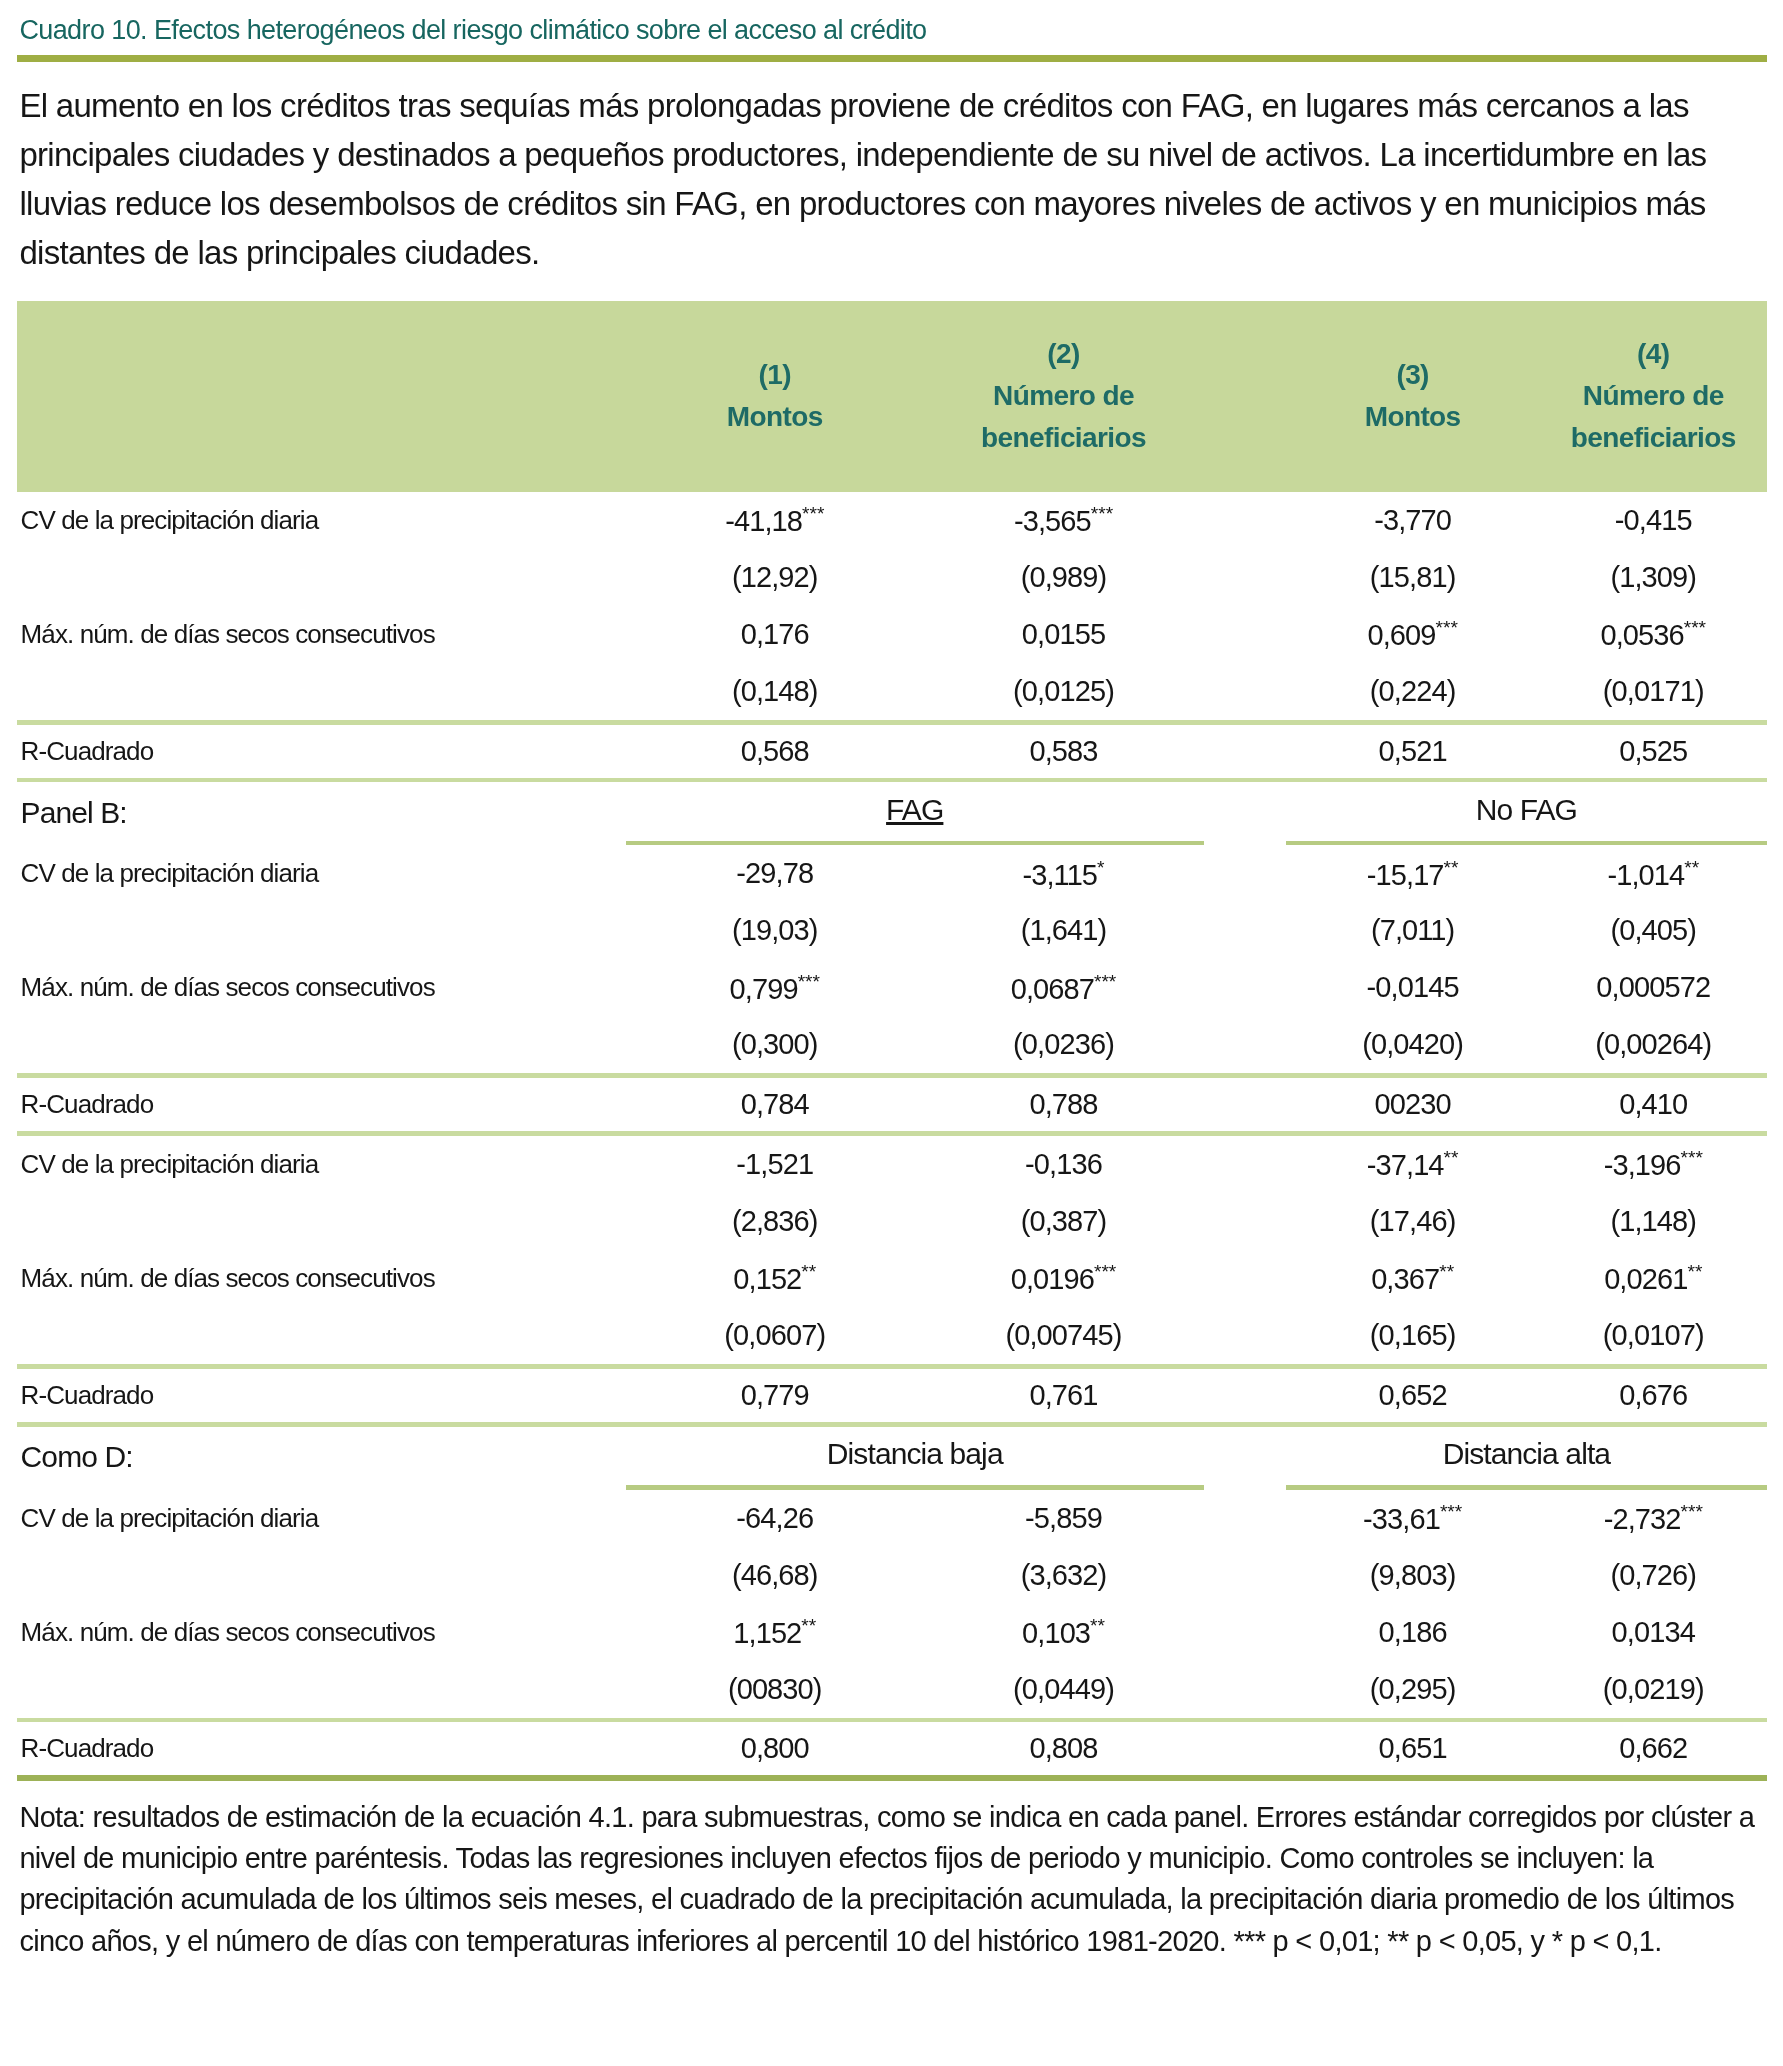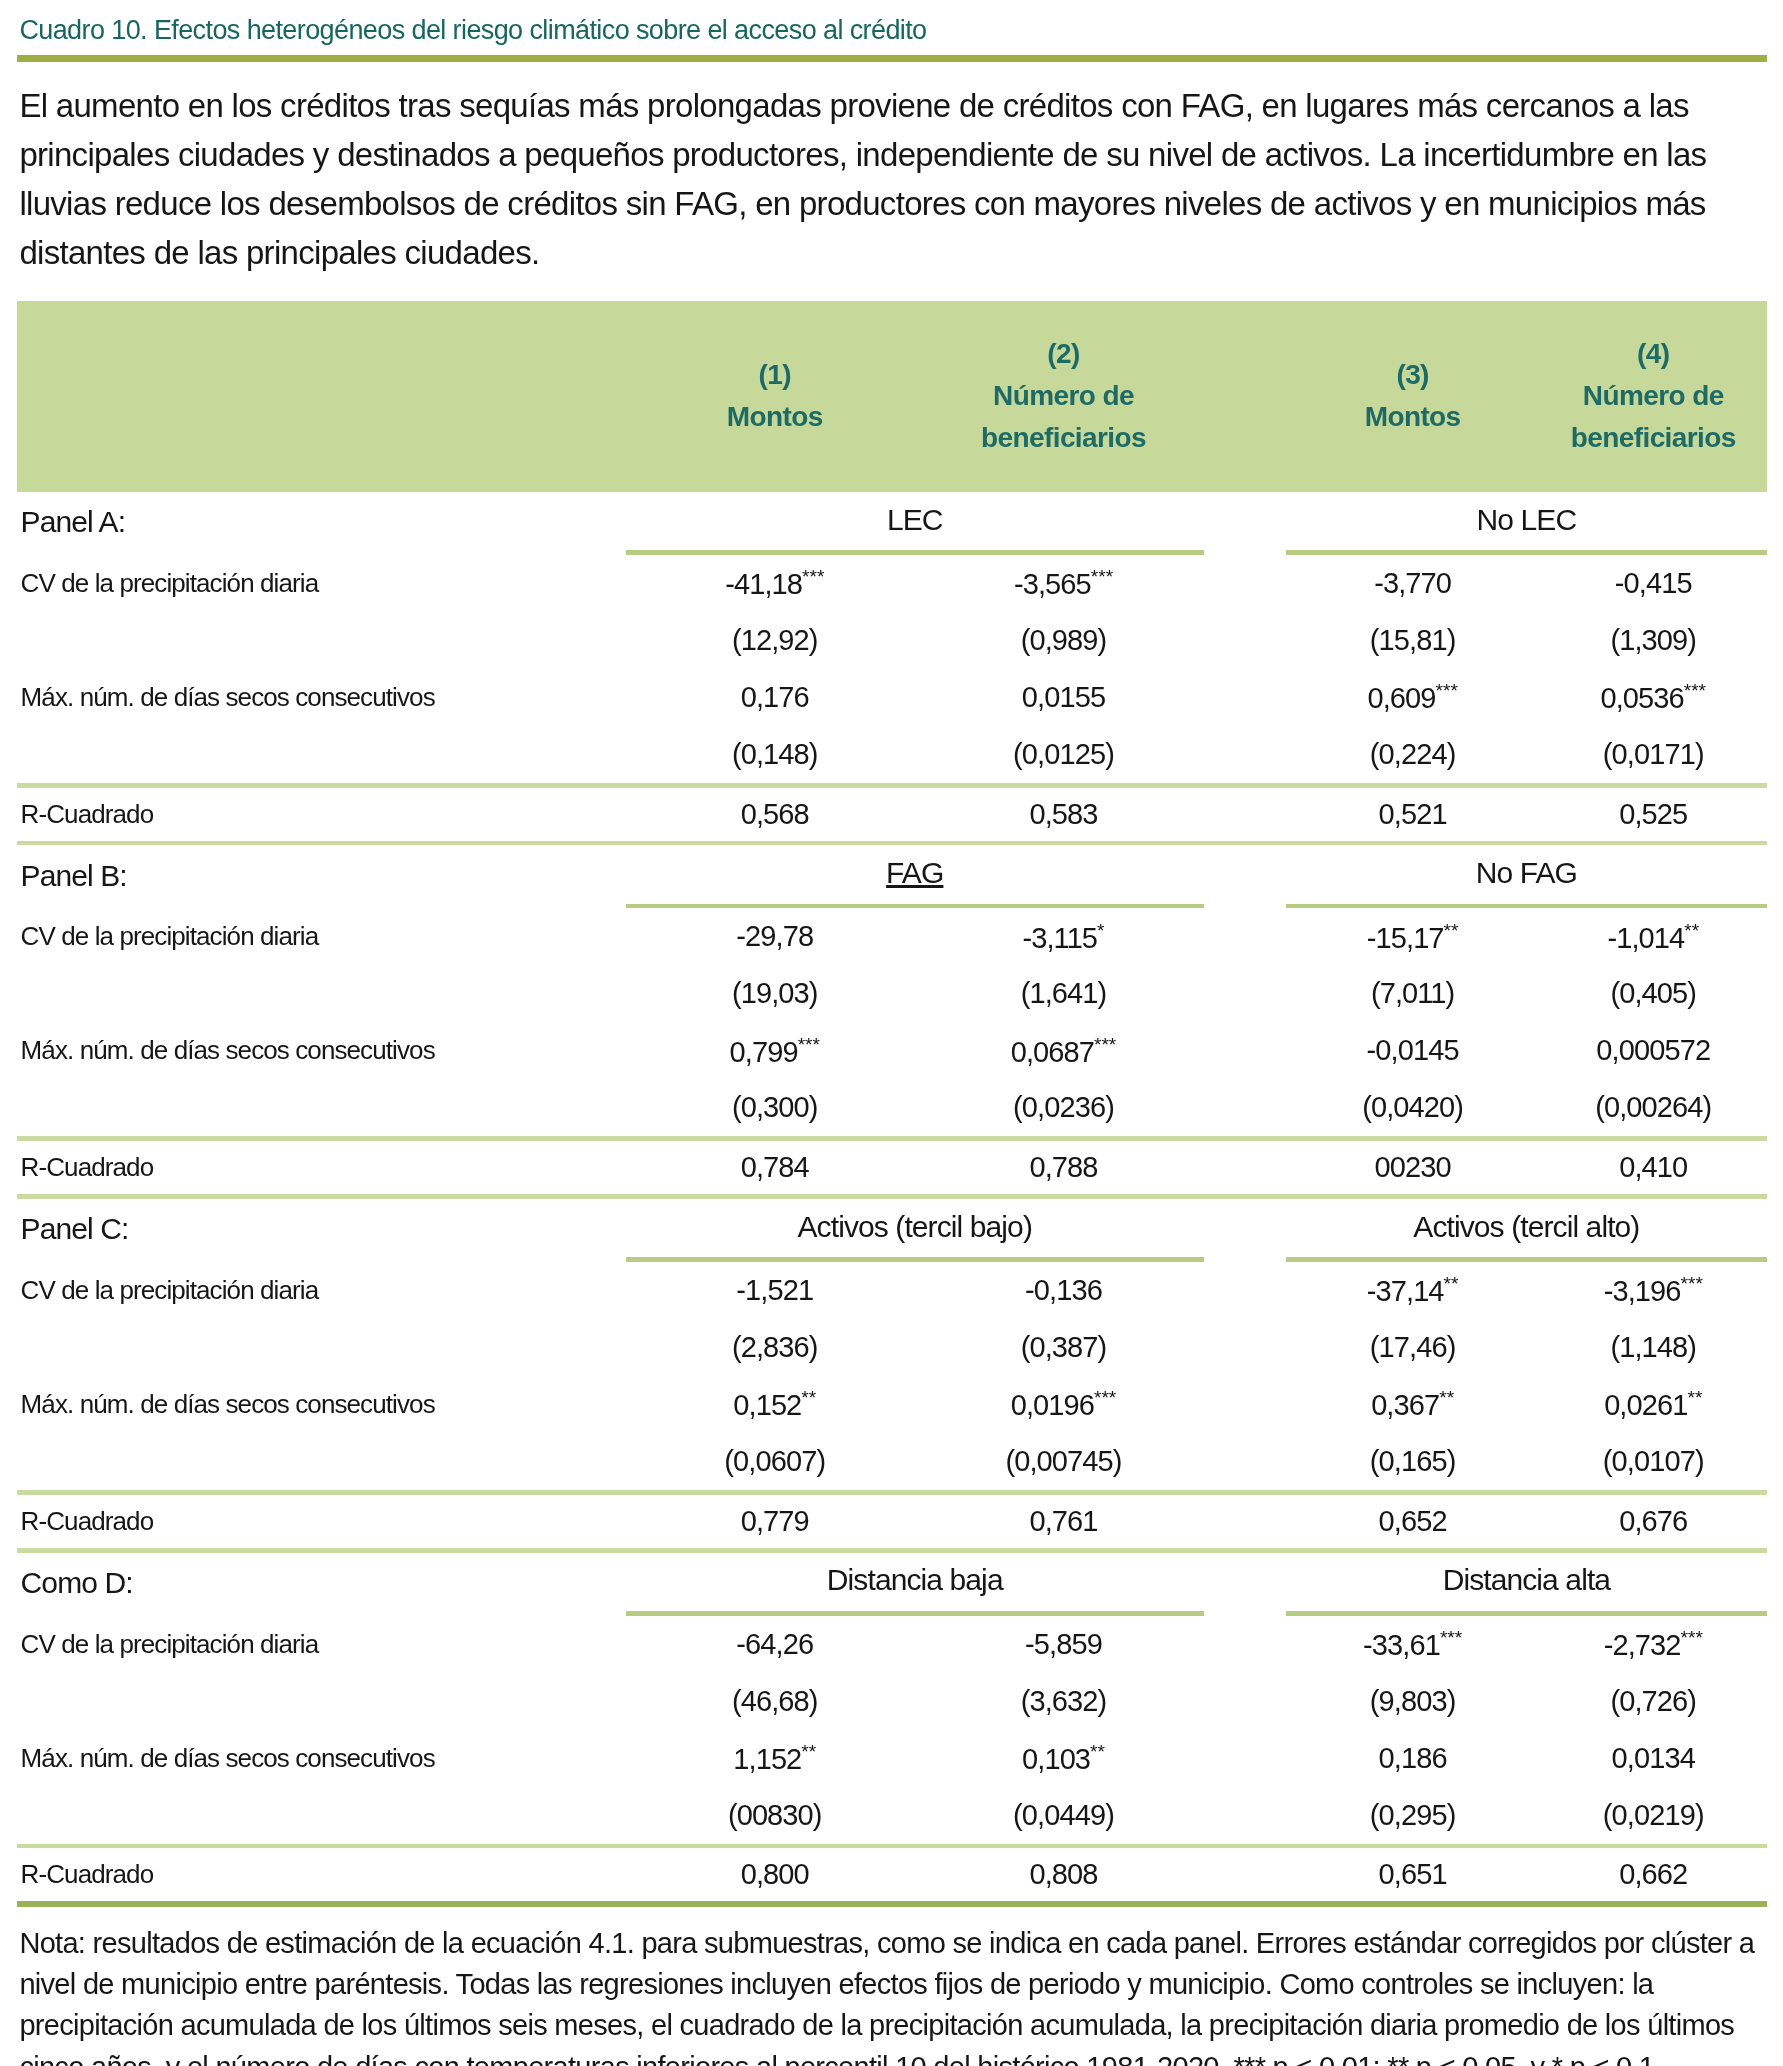--- a/index.html
+++ b/index.html
@@ -122,32 +122,20 @@
         <div class="colhead">
           <div class="cnum">(3)</div>
           <div class="clabel">Montos</div>
         </div>
         <div class="colhead">
           <div class="cnum">(4)</div>
           <div class="clabel">Número de beneficiarios</div>
         </div>
       </div>
     <div id="tbody">
-        <div class="grid panel-head">
-          <div class="panel-label">Panel A:</div>
-          <div class="group-cell" style="grid-column: 2 / span 2;">
-            <div class="group-text">LEC</div>
-            <div class="group-line"></div>
-          </div>
-          <div style="grid-column: 4;"></div>
-          <div class="group-cell" style="grid-column: 5 / span 2;">
-            <div class="group-text">No LEC</div>
-            <div class="group-line"></div>
-          </div>
-        </div>
         <div class="grid data-row">
           <div class="row-label">CV de la precipitación diaria</div>
           <div class="val">-41,18<span class="st">***</span></div>
           <div class="val">-3,565<span class="st">***</span></div>
           <div></div>
           <div class="val">-3,770</div>
           <div class="val">-0,415</div>
         </div>
         <div class="grid data-row">
           <div class="row-label"></div>
@@ -230,32 +218,20 @@
         <div class="rule"></div>
         <div class="grid r-row">
           <div class="row-label">R-Cuadrado</div>
           <div class="val">0,784</div>
           <div class="val">0,788</div>
           <div></div>
           <div class="val">00230</div>
           <div class="val">0,410</div>
         </div>
         <div class="rule"></div>
-        <div class="grid panel-head">
-          <div class="panel-label">Panel C:</div>
-          <div class="group-cell" style="grid-column: 2 / span 2;">
-            <div class="group-text">Activos (tercil bajo)</div>
-            <div class="group-line"></div>
-          </div>
-          <div style="grid-column: 4;"></div>
-          <div class="group-cell" style="grid-column: 5 / span 2;">
-            <div class="group-text">Activos (tercil alto)</div>
-            <div class="group-line"></div>
-          </div>
-        </div>
         <div class="grid data-row">
           <div class="row-label">CV de la precipitación diaria</div>
           <div class="val">-1,521</div>
           <div class="val">-0,136</div>
           <div></div>
           <div class="val">-37,14<span class="st">**</span></div>
           <div class="val">-3,196<span class="st">***</span></div>
         </div>
         <div class="grid data-row">
           <div class="row-label"></div>

